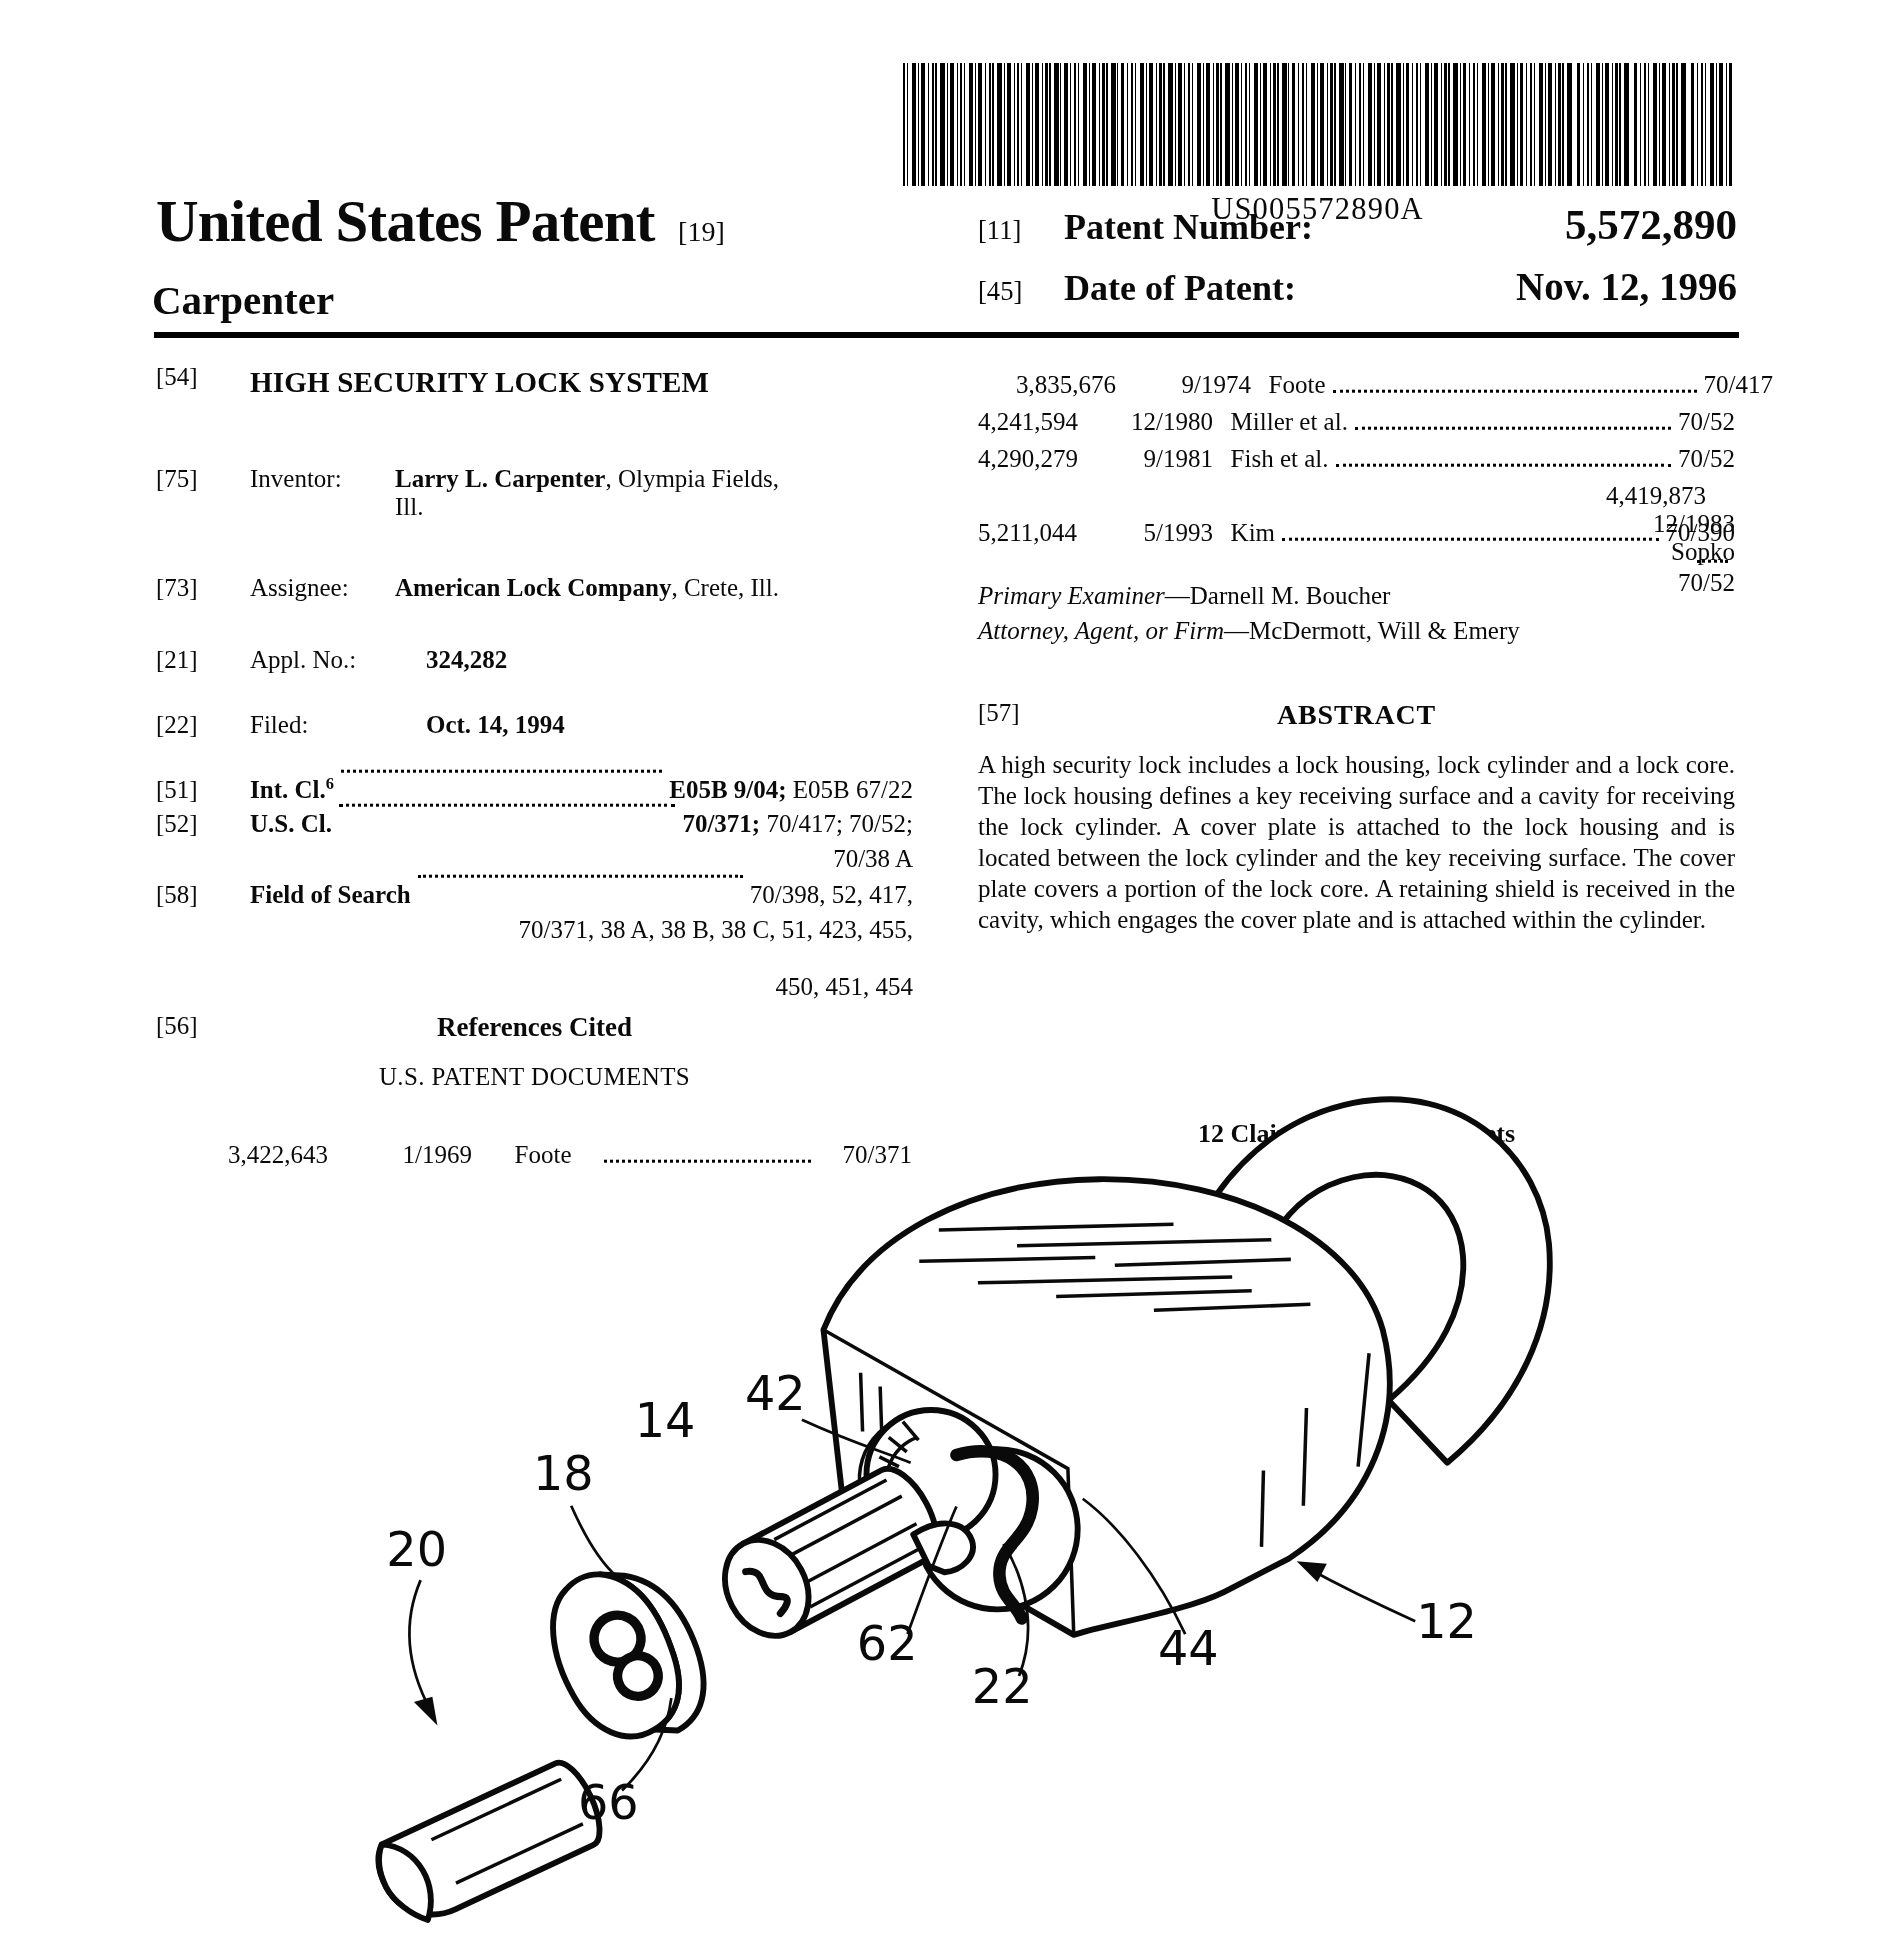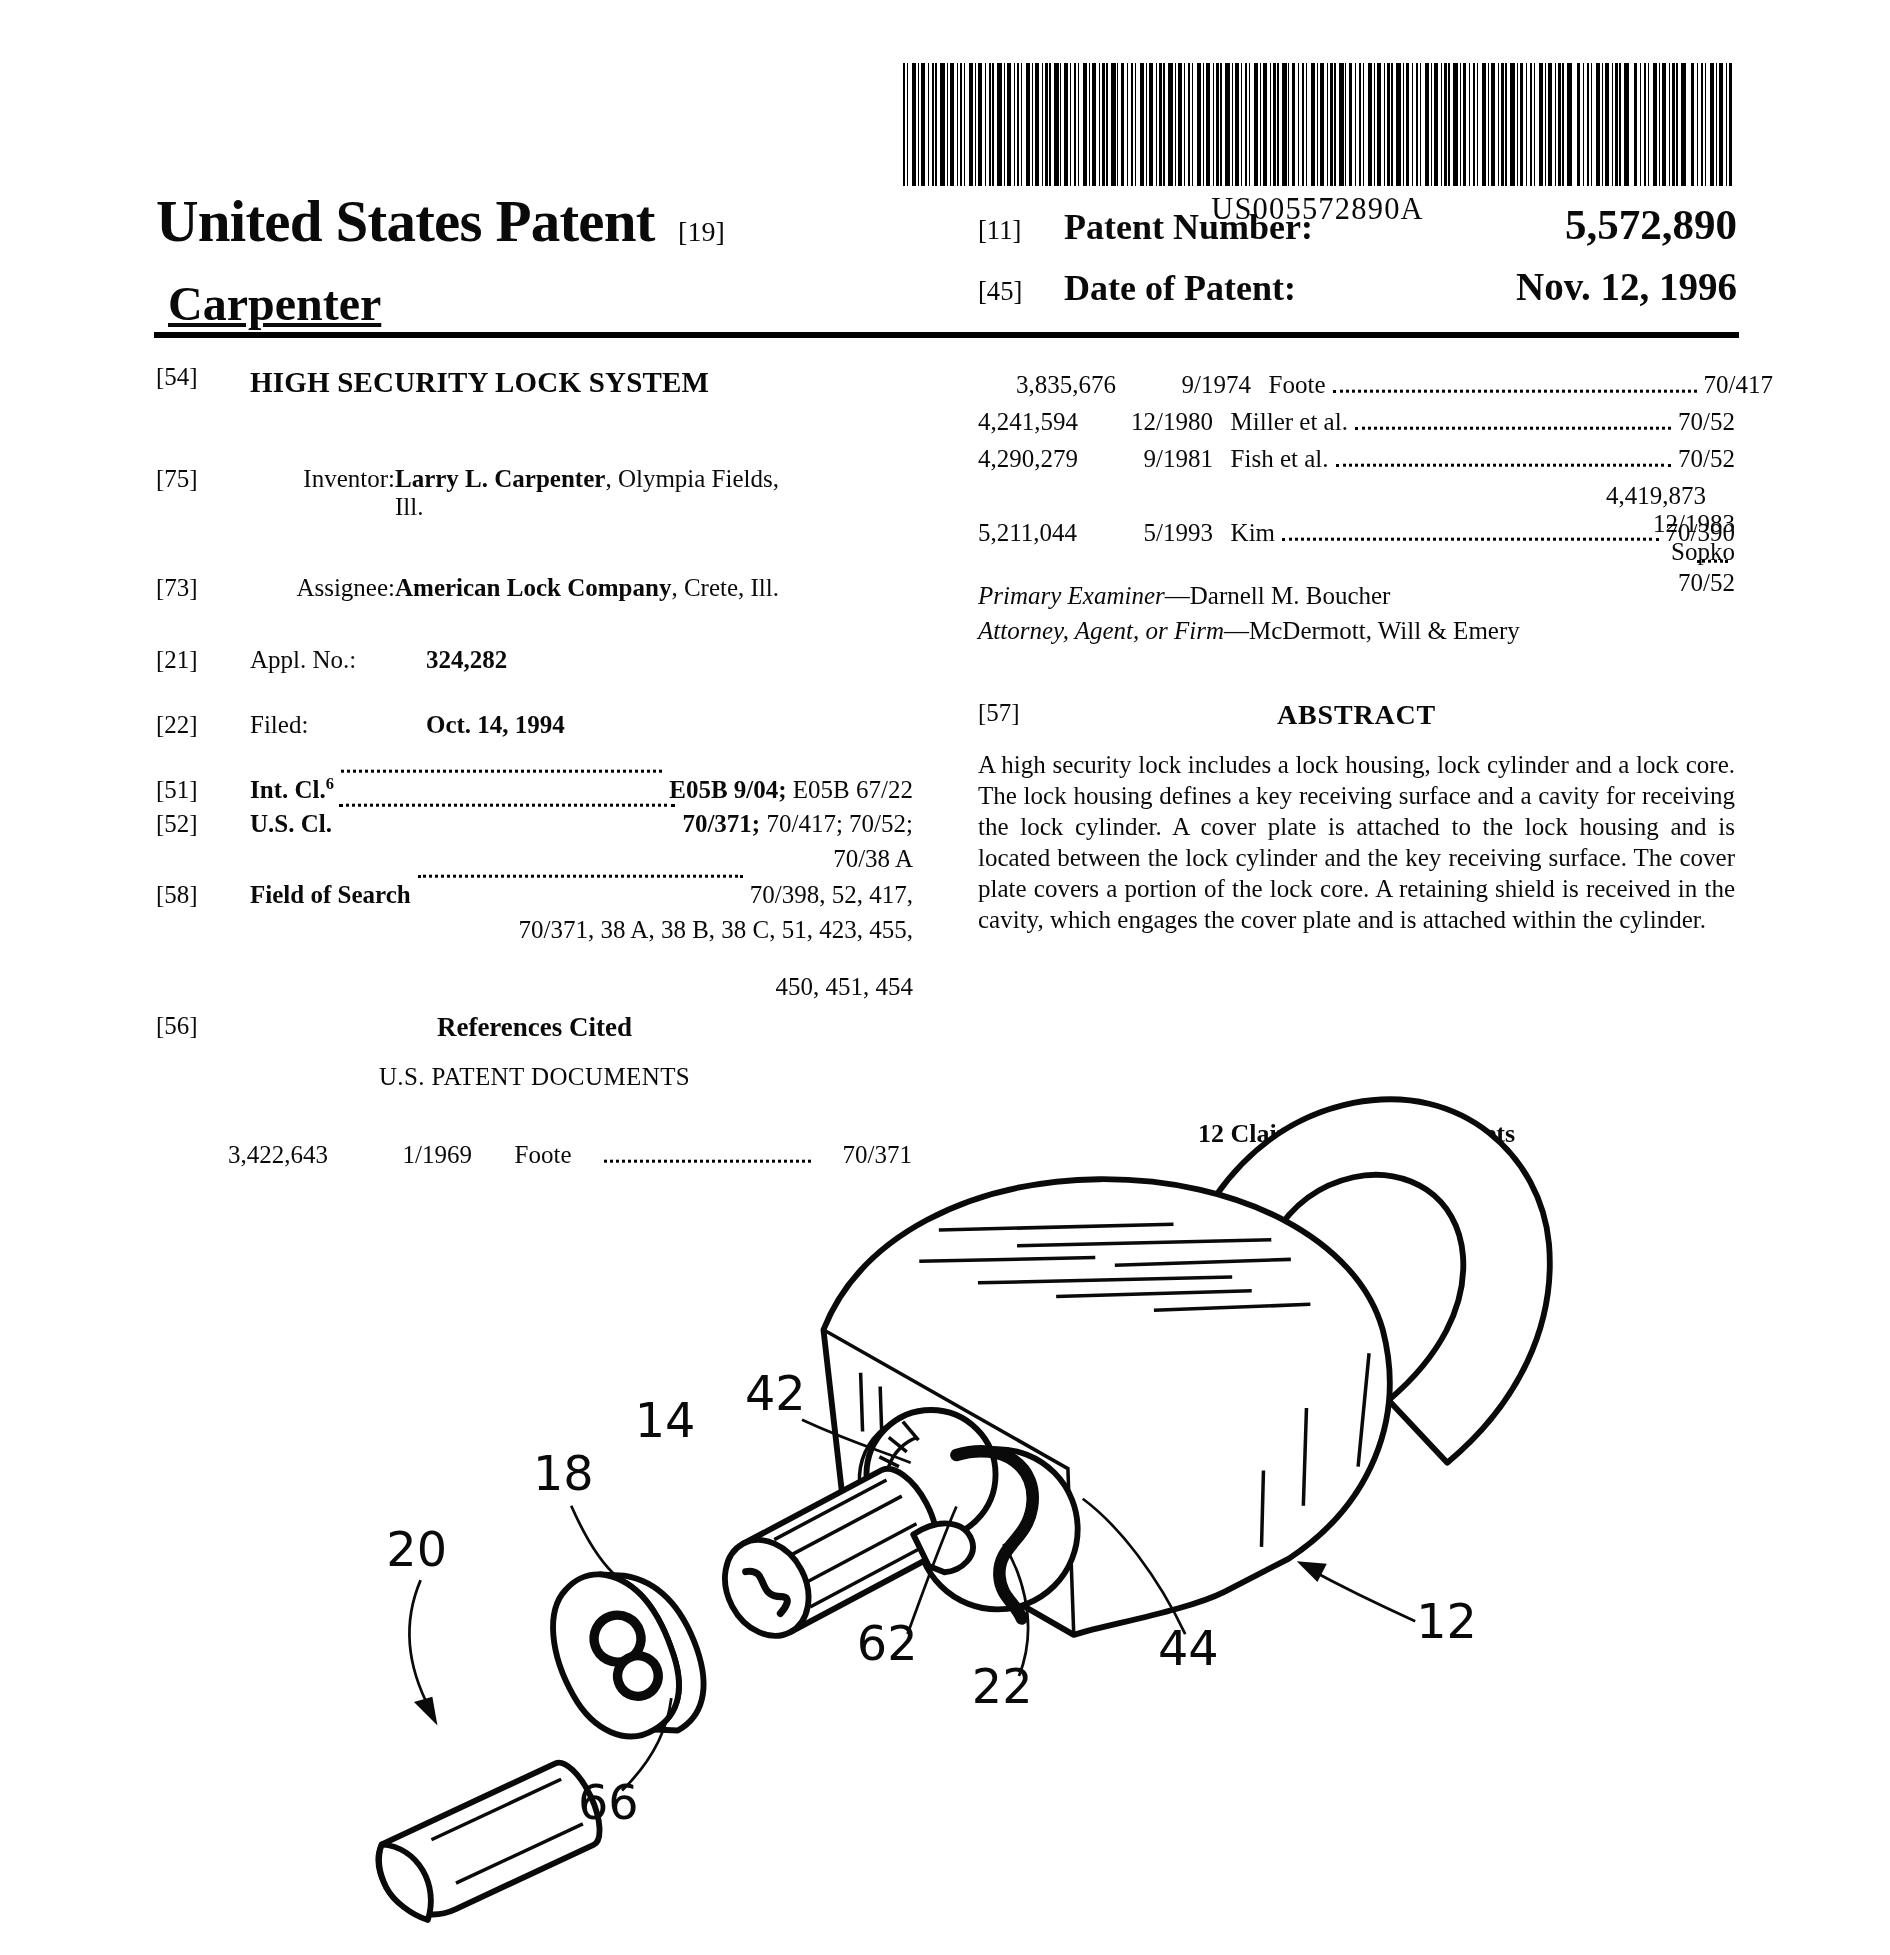--- a/index.html
+++ b/index.html
@@ -18,41 +18,41 @@
     left:903px;top:63px;width:829px;height:123px;
     background:repeating-linear-gradient(90deg,
       #000 0 2.3px,#fff 2.3px 3.9px,#000 3.9px 5.1px,#fff 5.1px 8.6px,
       #000 8.6px 13.3px,#fff 13.3px 15px,#000 15px 16px,#fff 16px 18.4px,
       #000 18.4px 22px,#fff 22px 25px,#000 25px 26px,#fff 26px 28.5px);
   }
   #barcode-text{left:903px;top:192px;width:829px;text-align:center;
     font-size:30.5px;letter-spacing:1.2px;}
   #main-title{left:156px;top:187px;font-size:59px;font-weight:bold;letter-spacing:-0.8px;white-space:nowrap;}
   #main-title .kind{font-size:28px;font-weight:normal;margin-left:23.5px;letter-spacing:0;}
-  #inventor-surname{left:168px;top:276px;font-size:48px;font-weight:bold;text-decoration:underline;}
+  #inventor-surname{left:152px;top:276px;font-size:41px;font-weight:bold;}
   .hdr-row{left:978px;width:759px;display:flex;align-items:baseline;}
   .hdr-tag{font-size:26.6px;width:86px;flex:none;}
   .hdr-label{font-size:36px;font-weight:bold;white-space:nowrap;}
   .hdr-value{flex:1;text-align:right;font-weight:bold;white-space:nowrap;}
   #patent-number-row{top:200px;}
   #patent-number-row .hdr-value{font-size:43px;}
   #date-row{top:264px;}
   #date-row .hdr-value{font-size:39px;}
   #header-rule{left:154px;top:332px;width:1585px;height:5.5px;background:#000;}
 
   
   .lcol{left:156px;width:757px;}
   .rcol{left:978px;width:757px;}
   .biblio{display:flex;align-items:flex-start;font-size:25px;}
   .tag{width:94px;flex:none;font-size:25px;}
   .blabel{flex:none;}
   .bold{font-weight:bold;}
   .it{font-style:italic;}
   .title-lines{font-size:29px;font-weight:bold;line-height:39px;letter-spacing:0.2px;}
-  .lab370{width:145px;flex:none;text-align:right;}
+  .lab370{width:145px;flex:none;}
   .lab450{width:176px;flex:none;}
   .dots{flex:1;border-bottom:3.5px dotted #000;margin:0 7px;transform:translateY(-6.3px);min-width:31px;}
   .rightline{text-align:right;font-size:25px;}
   .center{text-align:center;}
   .ref-row{display:flex;align-items:flex-end;font-size:25px;white-space:nowrap;}
   .ref-num{width:129px;flex:none;}
   .ref-date{width:106px;flex:none;text-align:right;}
   .ref-name{margin-left:17.6px;flex:none;}
   .ref-class{flex:none;}
   #abstract-par{text-align:justify;font-size:25px;line-height:31px;}

